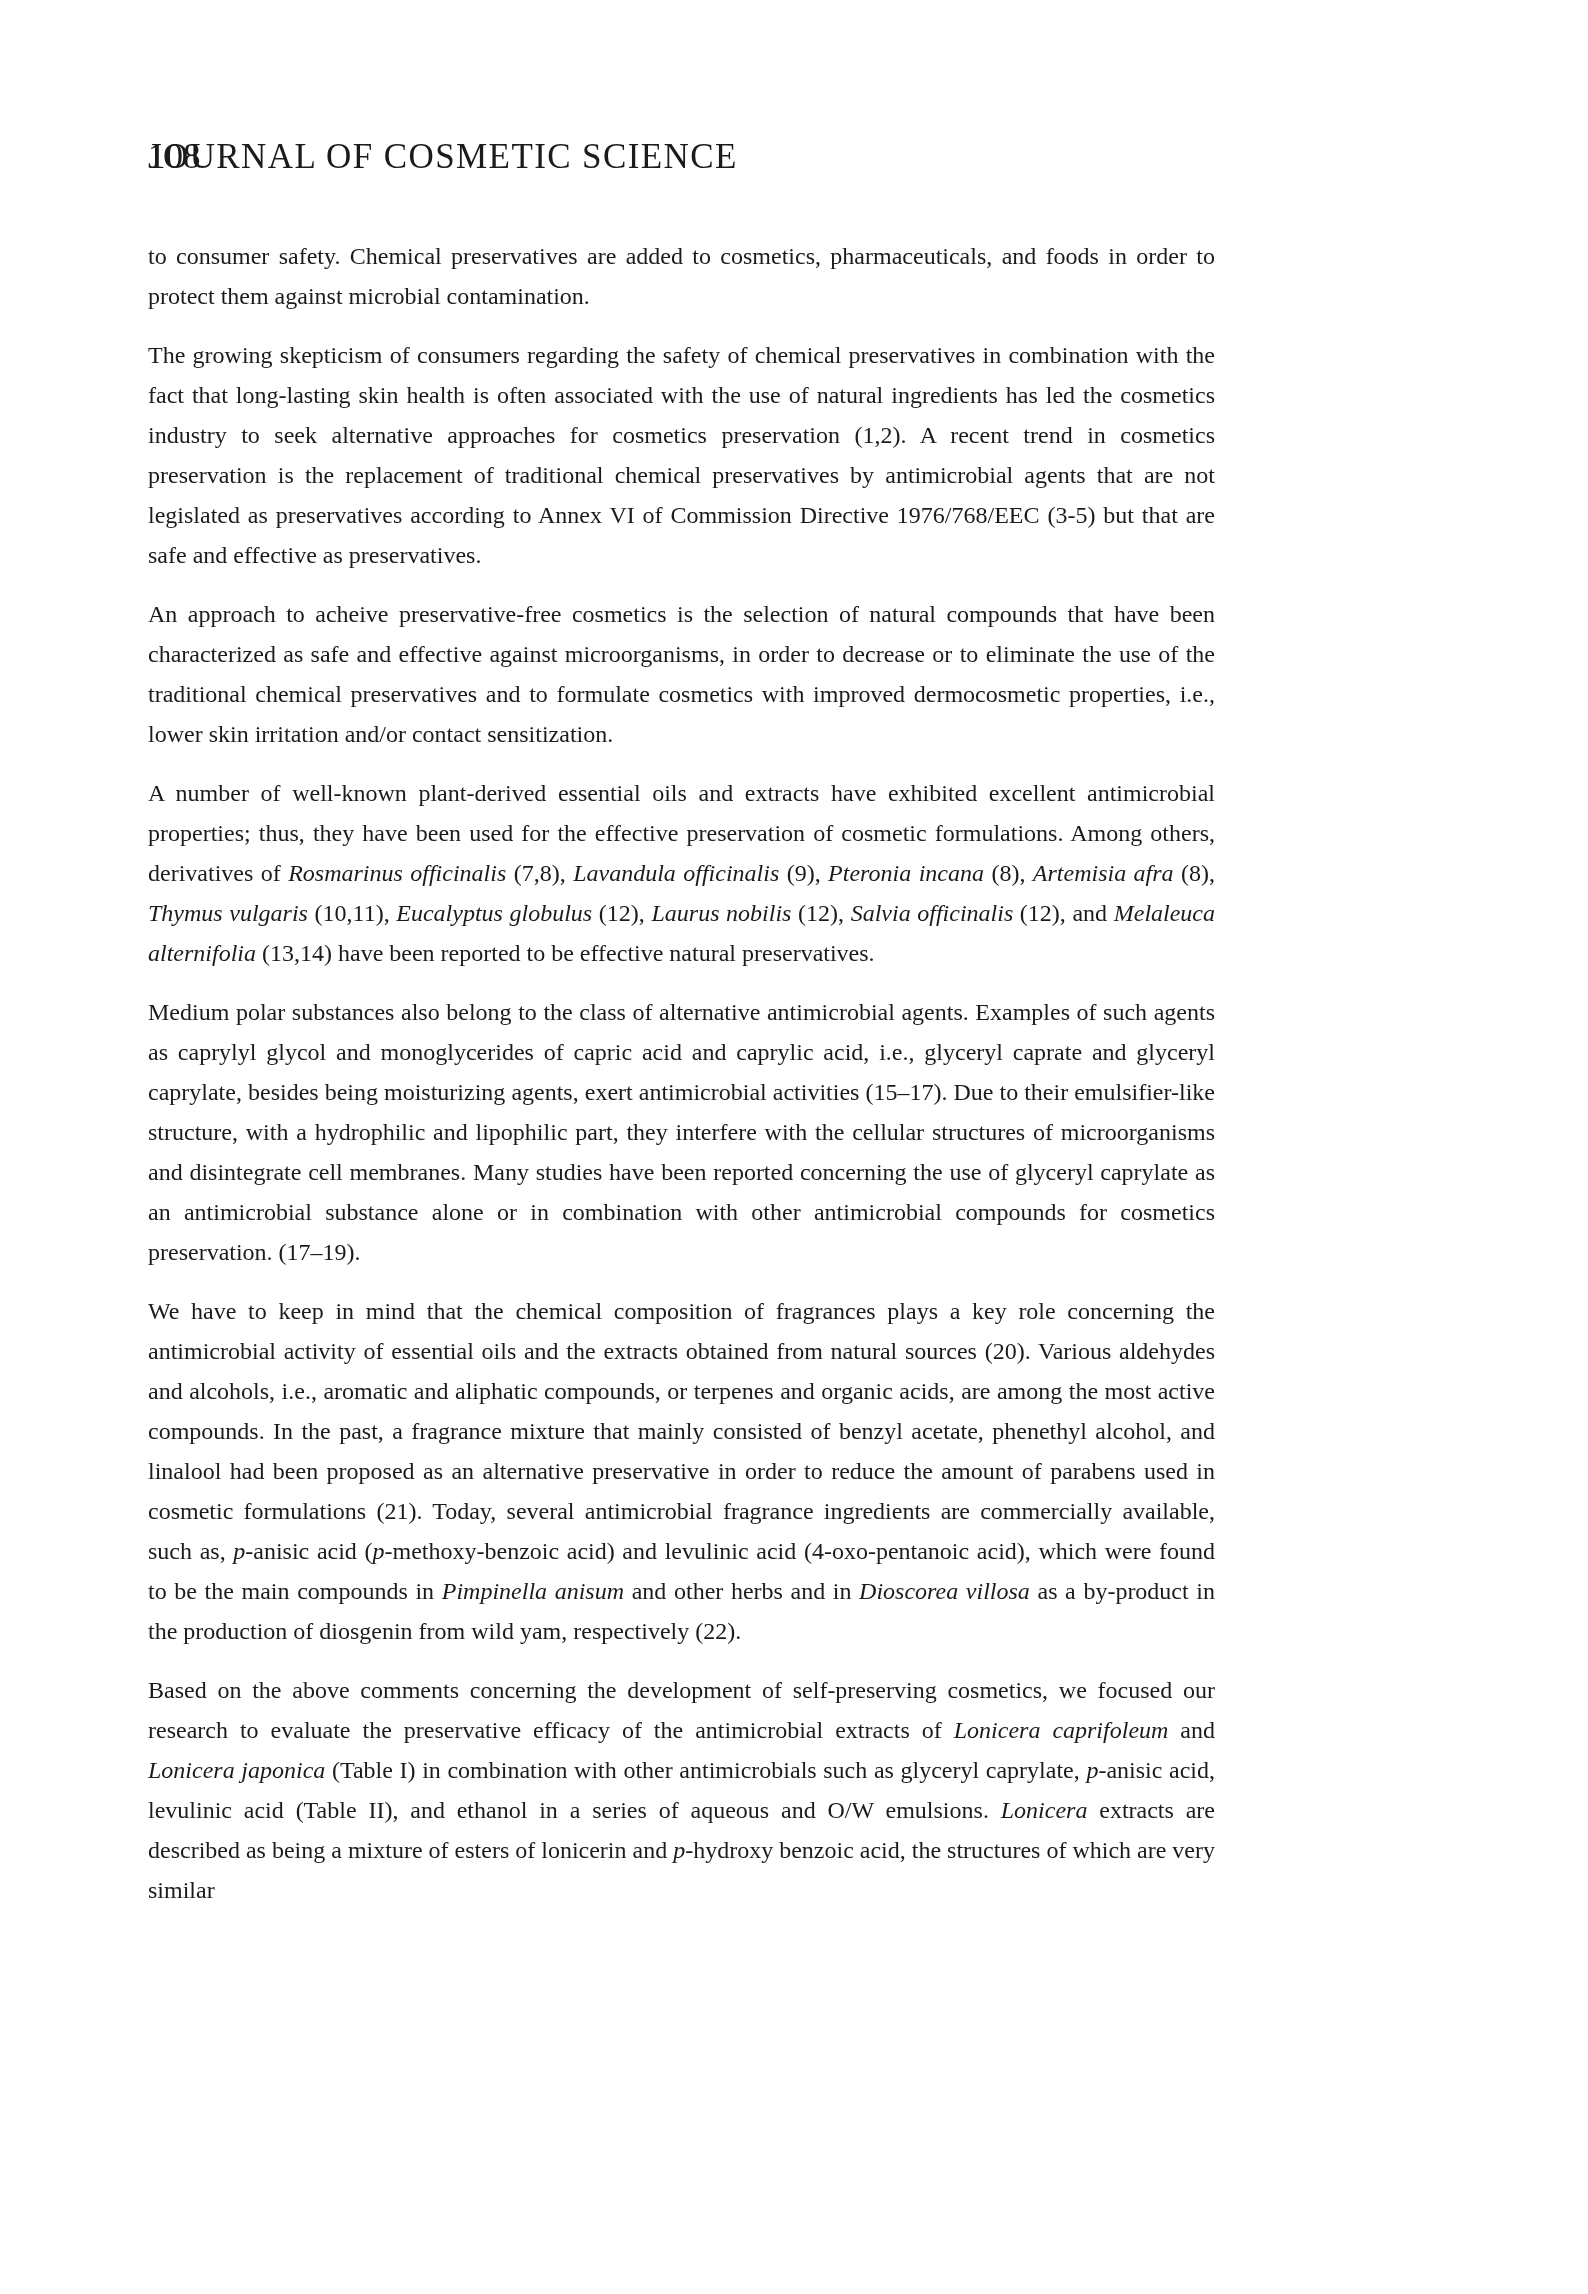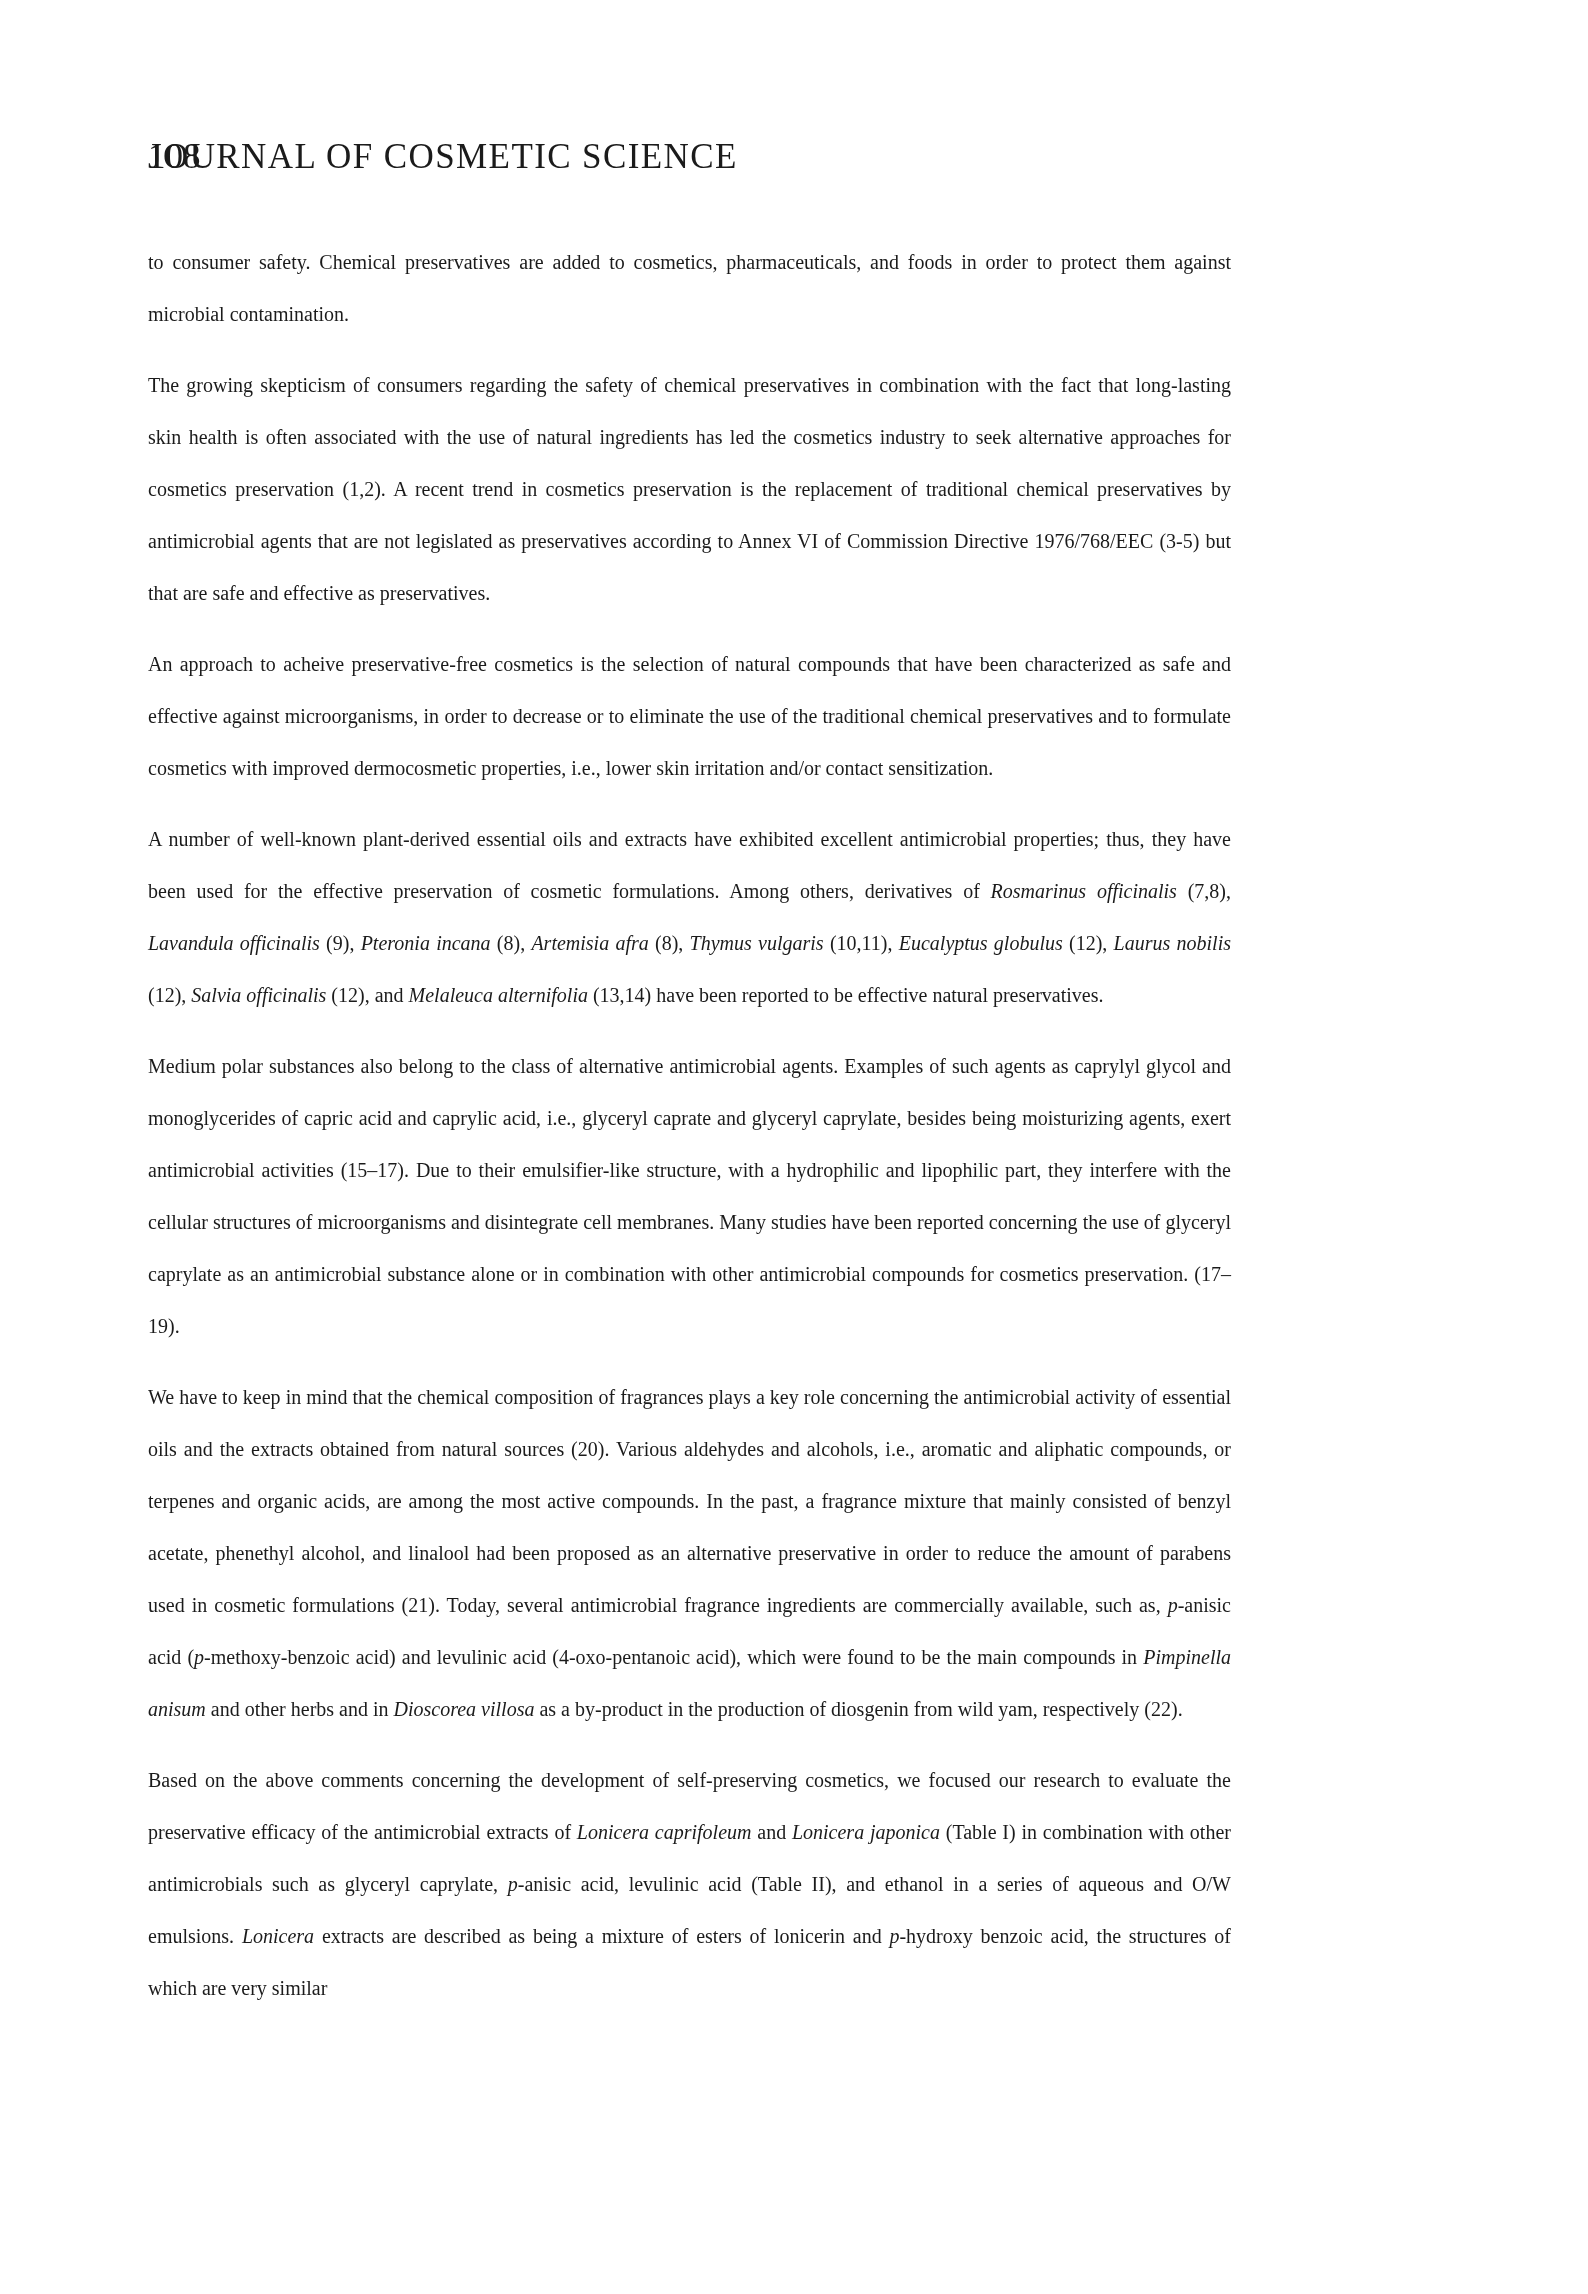--- a/index.html
+++ b/index.html
@@ -36,23 +36,23 @@
     top: 0;
   }
   .journal-title {
     text-align: left;
     letter-spacing: 1.4px;
   }
   .page-body {
     margin-top: 58px;
   }
   .para {
-    margin: 0 0 19px 0;
-    font-size: 20px;
-    line-height: 52px;
+    margin: 0 16px 19px 0;
+    font-size: 24px;
+    line-height: 40px;
     text-align: justify;
     hyphens: auto;
     -webkit-hyphens: auto;
   }
   .para i {
     font-style: italic;
   }
 </style>
 </head>
 <body>

